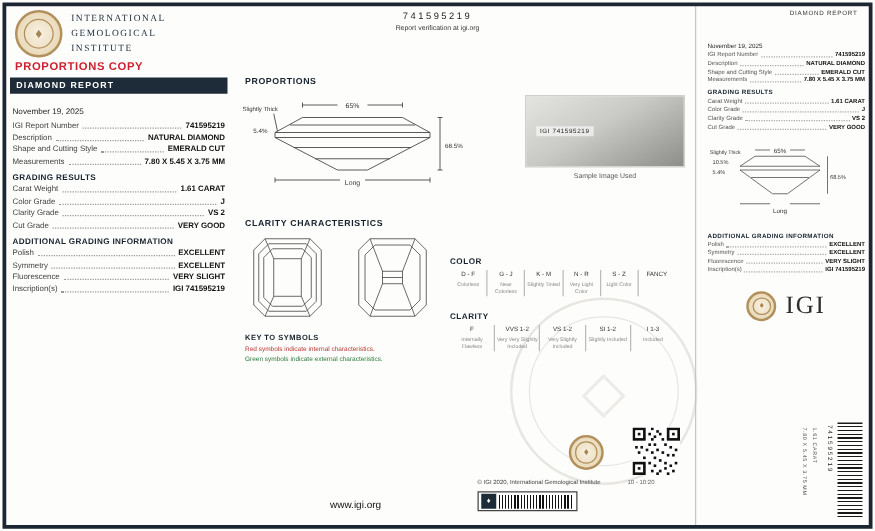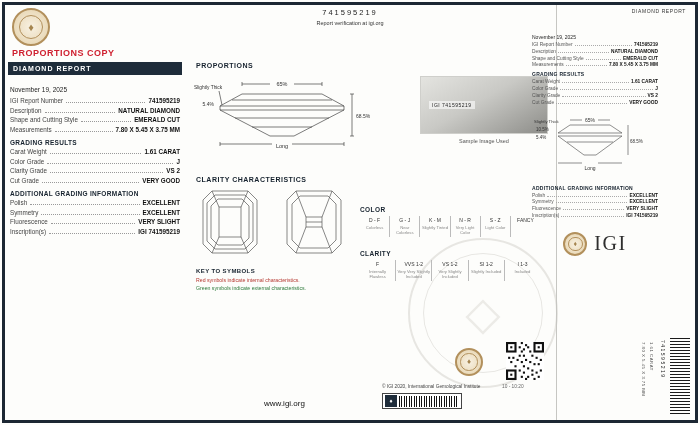--- a/index.html
+++ b/index.html
@@ -68,21 +68,21 @@
   .website { position:absolute; left:264px; top:399px; font-size:8px; font-weight:normal; color:#111; }
 
   .barcode-box { position:absolute; left:382px; top:393px; width:80px; height:16px; border:1px solid #444; background:#fff; display:flex; align-items:center; }
   .bc-logo { width:12px; height:12px; background:#1e2c3a; color:#fff; font-size:6px; display:flex; align-items:center; justify-content:center; margin:0 2px; flex:none; }
   .bc-stripes { flex:1; height:11px; margin-right:2px;
                 background:repeating-linear-gradient(to right, #111 0px, #111 1px, #fff 1px, #fff 2.5px); }
 
   
   .divider { position:absolute; left:556px; top:5px; bottom:5px; width:0; border-left:1px solid #c6c6c2; }
   .stub-header { position:absolute; left:580px; top:8px; width:106px; text-align:right; font-size:5px; letter-spacing:.6px; color:#333; }
-  .stub-body { position:absolute; left:532px; top:34px; width:126px; }
+  .stub-body { position:absolute; left:566px; top:34px; width:126px; }
   .sdate { font-size:5px; margin-bottom:2px; }
   .srow { display:flex; align-items:baseline; font-size:4.8px; margin:1.8px 0; }
   .srow .lbl { color:#555; white-space:nowrap; }
   .srow .dots { flex:1; border-bottom:1px dotted #aaa; margin:0 2px 1px; align-self:flex-end; min-width:4px; }
   .srow .val { font-weight:bold; color:#111; white-space:nowrap; }
   .sheading { font-size:5px; font-weight:bold; letter-spacing:.3px; color:#16222e; margin:4px 0 2px; }
   .stub-prop { margin:4px 0 2px 2px; }
   .stub-logo { display:flex; align-items:center; gap:7px; margin-top:14px; justify-content:center; }
   .stub-logo-text { font-family:"Liberation Serif", serif; font-size:20px; letter-spacing:1.5px; color:#2e2e2e; }
 
@@ -97,20 +97,25 @@
 
 <div class="page">
 
   <div class="watermark">
     <div class="watermark-inner">◇</div>
   </div>
 
   <div class="logo-row">
     <div class="emblem lg">
       <div class="emblem-inner">♦</div>
+    </div>
+    <div class="brand">
+      <div>INTERNATIONAL</div>
+      <div>GEMOLOGICAL</div>
+      <div>INSTITUTE</div>
     </div>
   </div>
   <div class="electronic">PROPORTIONS COPY</div>
   <div class="report-bar">DIAMOND REPORT</div>
 
   <div class="left-body">
     <div class="date">November 19, 2025</div>
 
     <div class="row">
       <span class="lbl">IGI Report Number</span>

